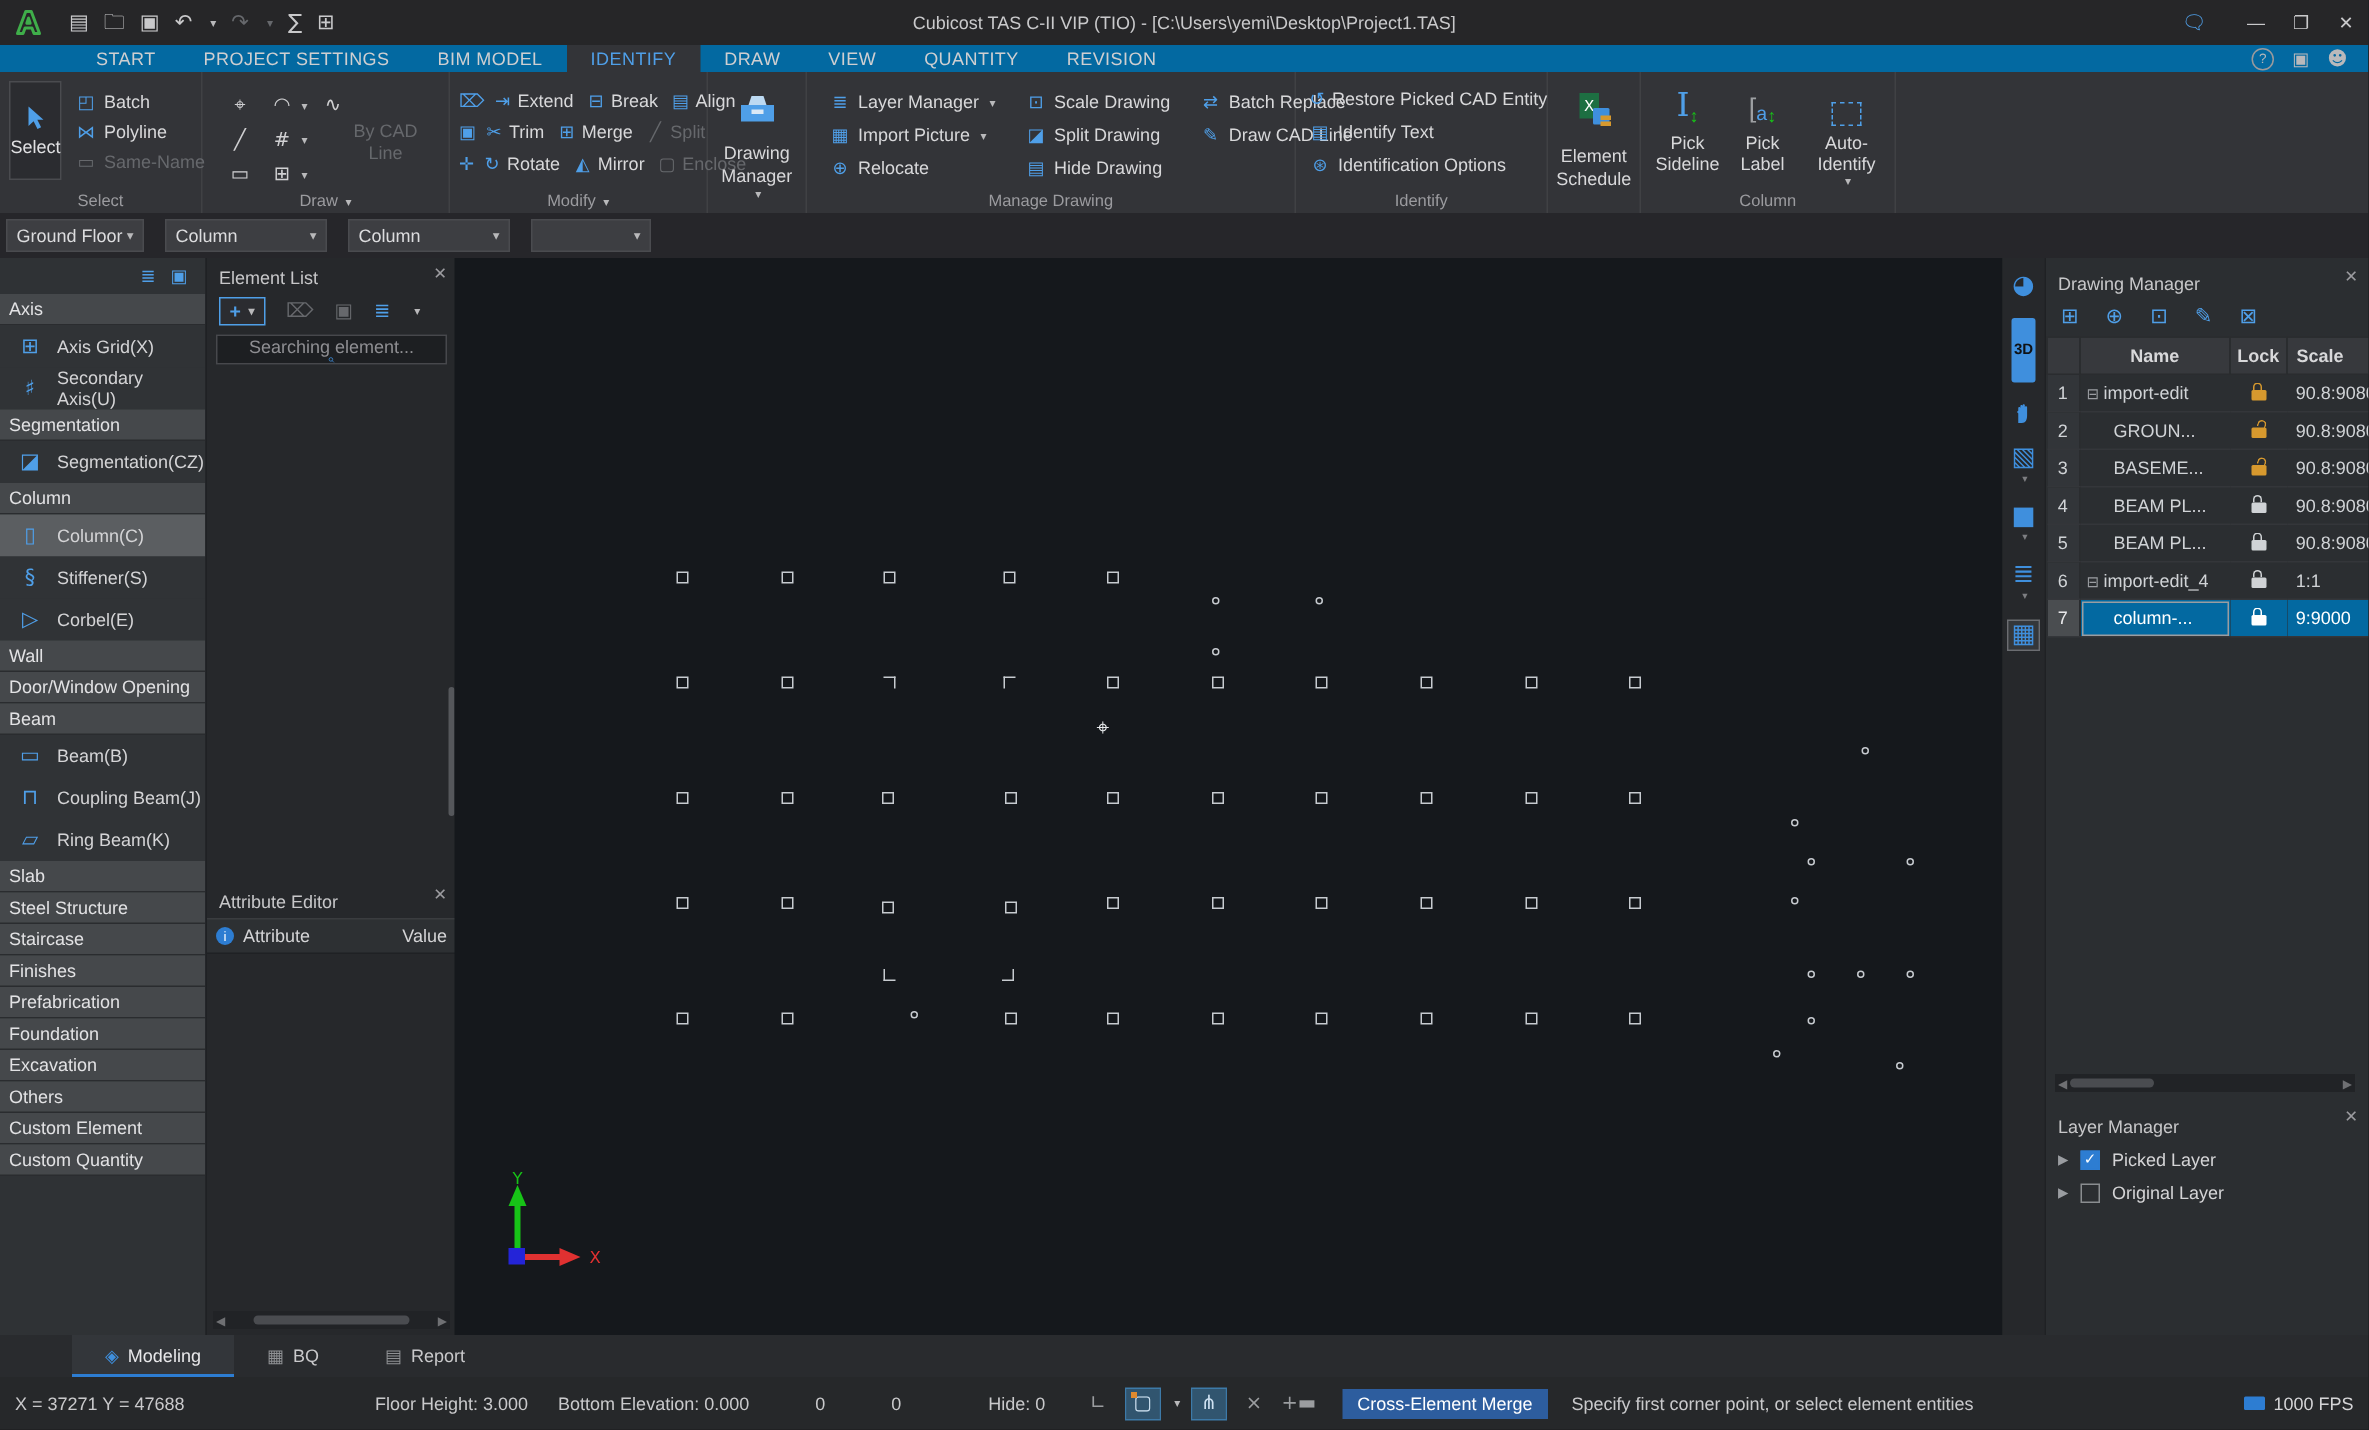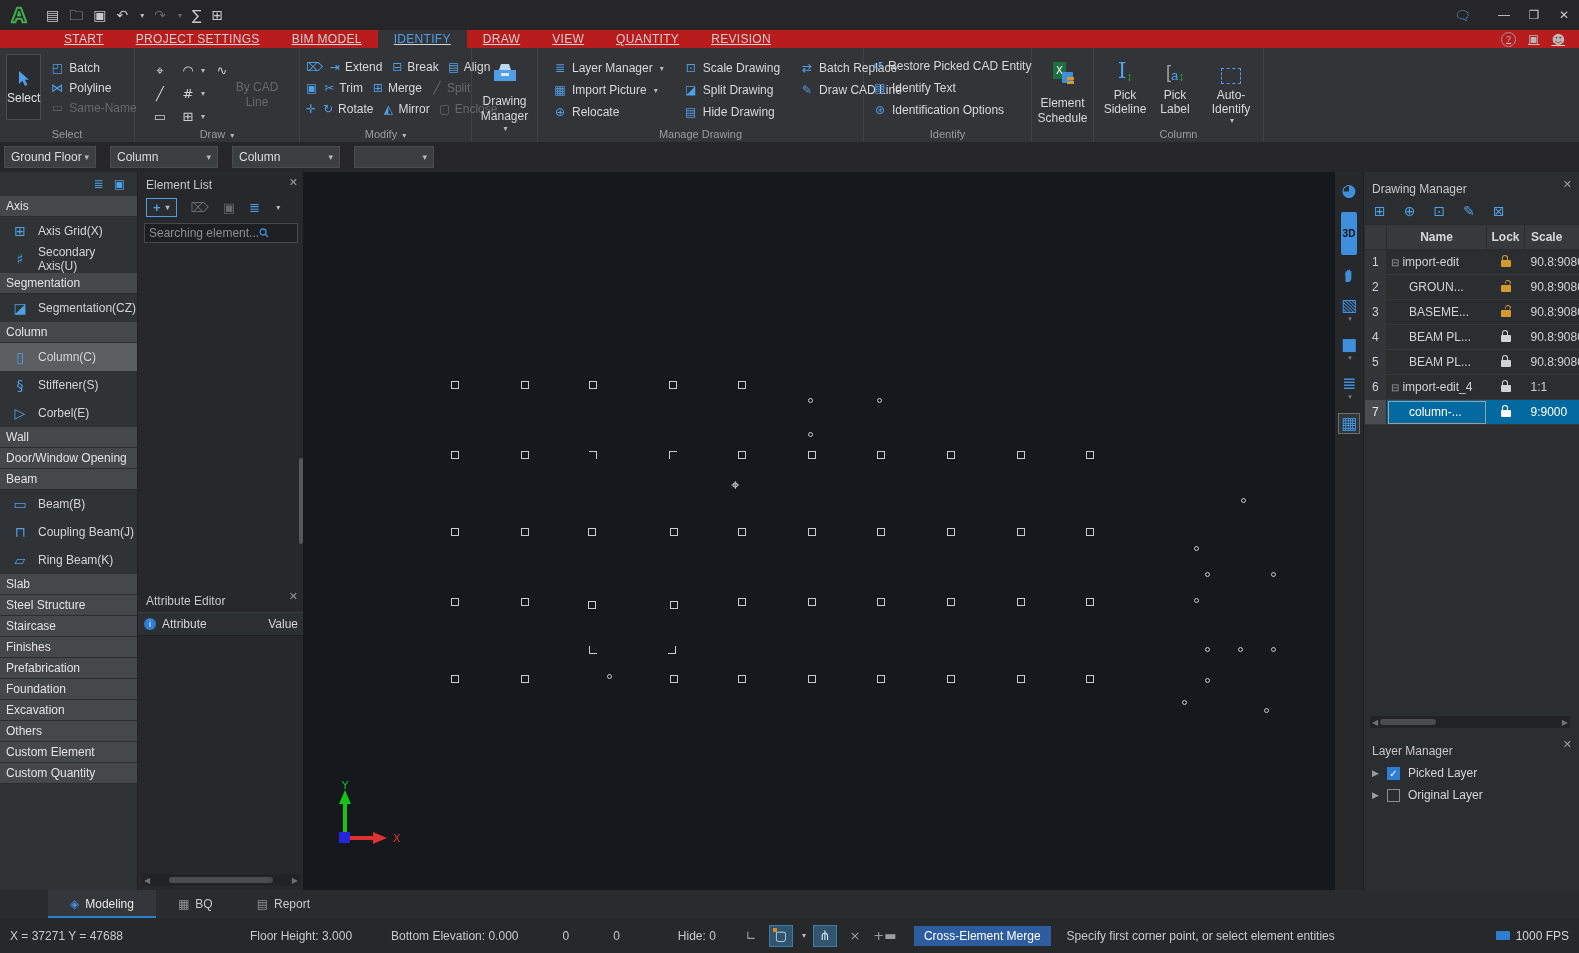--- a/index.html
+++ b/index.html
@@ -15,21 +15,21 @@
             display:flex;align-items:center;}
   .logo{width:38px;height:30px;display:flex;align-items:center;justify-content:center;}
   .qat{display:flex;align-items:center;gap:10px;margin-left:8px;}
   .qat .qbtn{display:flex;align-items:center;color:#c9c9cb;font-size:14px;cursor:default;}
   .title-text{position:absolute;left:0;right:0;text-align:center;color:#c9c9cb;font-size:12px;pointer-events:none;}
   .winctl{margin-left:auto;display:flex;align-items:center;height:100%;}
   .winctl .wbtn{width:30px;height:100%;display:flex;align-items:center;justify-content:center;color:#c9c9cb;font-size:12px;}
   .chatbtn{color:#4f9fe8;font-size:13px;margin-right:18px;}
 
   
-  .tabrow{position:absolute;left:0;top:30px;width:100%;height:18px;background:#b91c1c;display:flex;align-items:stretch;text-decoration:underline;}
+  .tabrow{position:absolute;left:0;top:30px;width:100%;height:18px;background:#0369a1;display:flex;align-items:stretch;}
   .tabrow .rtab{padding:0 16px;display:flex;align-items:center;color:#cfcfd1;font-size:12px;letter-spacing:.3px;}
   .tabrow .rtab.active{background:#333438;color:#4f9fe8;}
   .tabrow-right{margin-left:auto;display:flex;align-items:center;gap:12px;padding-right:14px;color:#b9b9bb;}
   .helpcircle{width:13px;height:13px;border:1px solid #9a9a9c;border-radius:50%;font-size:9px;
               display:flex;align-items:center;justify-content:center;}
 
   
   .ribbon{position:absolute;left:0;top:48px;width:100%;height:94px;background:#333438;display:flex;}
   .rgroup{position:relative;height:100%;border-right:1px solid #404144;box-sizing:border-box;padding:6px 6px 16px 6px;}
   .glabel{position:absolute;bottom:2px;left:0;right:0;text-align:center;color:#9b9b9f;font-size:11px;}
@@ -72,21 +72,21 @@
   .sb-item.selected{background:#5b5e61;}
 
   
   .panelcol{position:absolute;left:137px;top:0;width:166px;height:718px;background:#26282b;border-left:1px solid #1f2124;}
   .panel-title{color:#c7c7c9;font-size:12px;padding:6px 8px 4px 8px;}
   .pclose{position:absolute;right:6px;top:4px;color:#9b9b9f;font-size:11px;}
   .el-toolbar{display:flex;align-items:center;gap:14px;padding:2px 8px 6px 8px;}
   .addbtn{background:#2b2c30;border:1px solid #4f9fe8;color:#4f9fe8;font-weight:bold;display:flex;align-items:center;
           gap:3px;padding:1px 6px;font-size:13px;}
   .searchbox{margin:0 6px;height:18px;background:#1d1f22;border:1px solid #47484c;display:flex;align-items:center;
-             padding:0 4px;color:#8e8e92;justify-content:flex-start;}
+             padding:0 4px;color:#8e8e92;justify-content:center;flex-direction:column;}
   .attr-head{display:flex;align-items:center;gap:6px;height:22px;background:#2d3033;border-top:1px solid #3a3c3f;
              border-bottom:1px solid #1f2124;padding:0 6px;color:#d4d4d6;overflow:hidden;white-space:nowrap;}
   .info-i{width:12px;height:12px;border-radius:50%;background:#2d7dd2;color:#fff;font-size:9px;display:flex;
           align-items:center;justify-content:center;flex:none;}
   .attr-val{margin-left:auto;}
   .hscroll{position:absolute;height:12px;background:#212326;display:flex;align-items:center;justify-content:space-between;
            color:#6f7073;font-size:8px;padding:0 2px;box-sizing:border-box;}
   .hthumb{height:6px;background:#4a4c50;border-radius:3px;}
   .vthumb{position:absolute;width:4px;background:#55575b;border-radius:2px;}
 
@@ -165,20 +165,21 @@
         <span class="qbtn icon">▤</span>
         <span class="qbtn icon">🗀</span>
         <span class="qbtn icon">▣</span>
         <span class="qbtn icon">↶</span>
         <span class="caret">▾</span>
         <span class="qbtn icon dis">↷</span>
         <span class="caret dis">▾</span>
         <span class="qbtn icon">∑</span>
         <span class="qbtn icon">⊞</span>
       </div>
+    <div class="title-text">Cubicost TAS C-II  VIP (TIO) - [C:\Users\yemi\Desktop\Project1.TAS]</div>
     <div class="winctl">
       <span class="icon chatbtn">🗨︎</span>
       <span class="wbtn">—</span>
       <span class="wbtn">❐</span>
       <span class="wbtn">✕</span>
     </div>
   </div>
 
   <div class="tabrow">
     <div style="width:48px"></div>
@@ -767,21 +768,21 @@
       </div>
       <div class="btab">
         <span class="icon">▤</span>
         <span>Report</span>
       </div>
     </div>
 
   <div class="statusbar">
     <span style="width:210px;">X = 37271 Y = 47688</span>
     <span style="margin-left:30px;">Floor Height: 3.000</span>
-    <span style="margin-left:39px;">Bottom Elevation: 0.000</span>
+    <span style="margin-left:20px;">Bottom Elevation: 0.000</span>
     <span style="margin-left:44px;">0</span>
     <span style="margin-left:44px;">0</span>
     <span style="margin-left:58px;">Hide: 0</span>
     <div class="st-icons" id="stTools">
         <span class="st-tool">
           <span class="icon">∟</span>
         </span>
         <span class="st-tool on">
           <span class="icon">▢</span>
           <span class="odot"></span>

